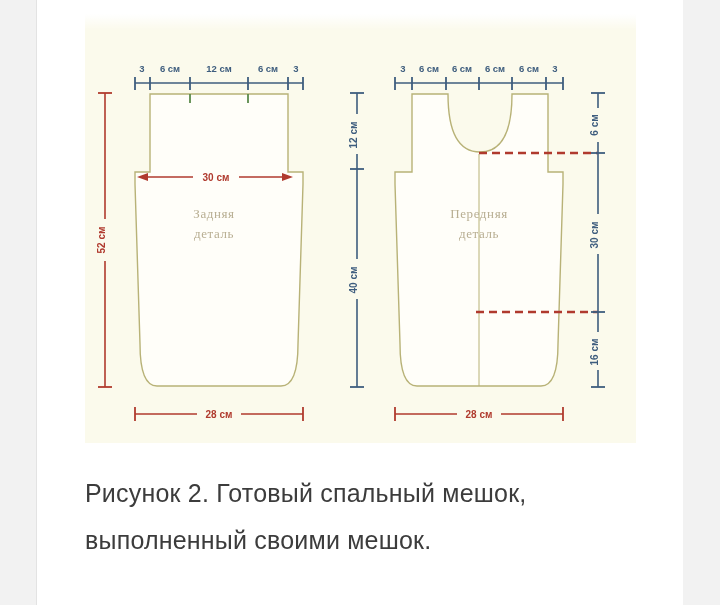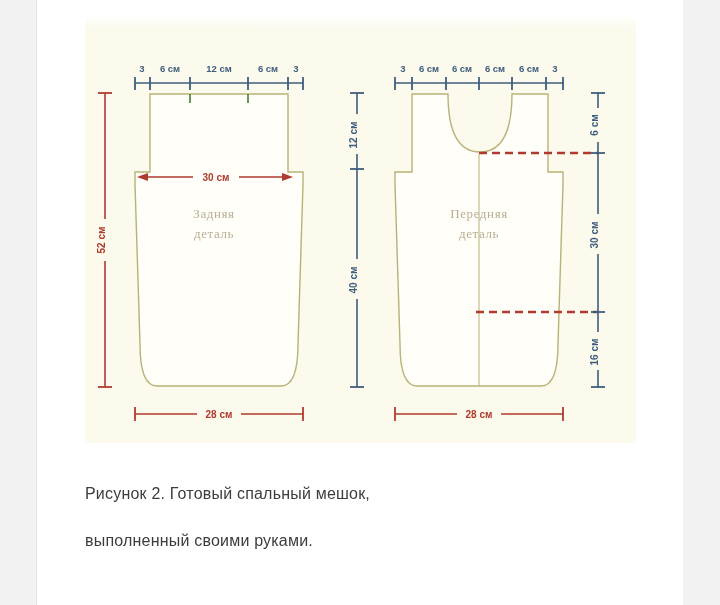--- a/index.html
+++ b/index.html
@@ -51,21 +51,21 @@
     pointer-events: none;
   }
   .figure svg { display: block; }
 
   
   .caption {
     position: absolute;
     left: 48px;
     top: 470px;
     width: 560px;
-    font-size: 16px;
+    font-size: 25px;
     line-height: 47px;
     color: #3c3c3c;
     font-family: "Liberation Sans", sans-serif;
     font-weight: 400;
     letter-spacing: 0.2px;
   }
   .caption .line { display: block; white-space: pre; }
 
   
   .tick-label { font-family: "Liberation Sans", sans-serif; font-size: 9.5px; font-weight: 700; fill: #3e5d7e; }
@@ -225,16 +225,16 @@
         <text class="dim-blue" x="513" y="221" text-anchor="middle" transform="rotate(-90 513 221)">30 см</text>
         <rect x="506" y="318" width="14" height="38" fill="#fbfaec"></rect>
         <text class="dim-blue" x="513" y="338" text-anchor="middle" transform="rotate(-90 513 338)">16 см</text>
       </g>
 
     </svg>
   </div>
 
   <div class="caption">
     <span class="line">Рисунок 2. Готовый спальный мешок,</span>
-    <span class="line">выполненный своими руками.</span>
+    <span class="line">выполненный своими мешок.</span>
   </div>
 
 </div>
 
 </body></html>

